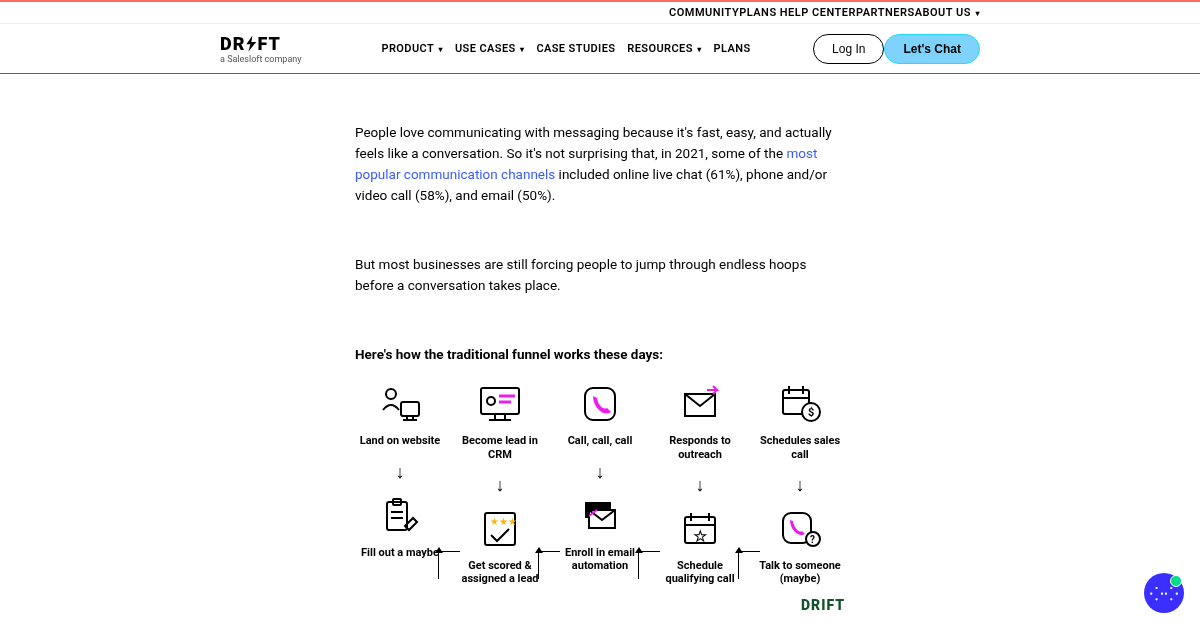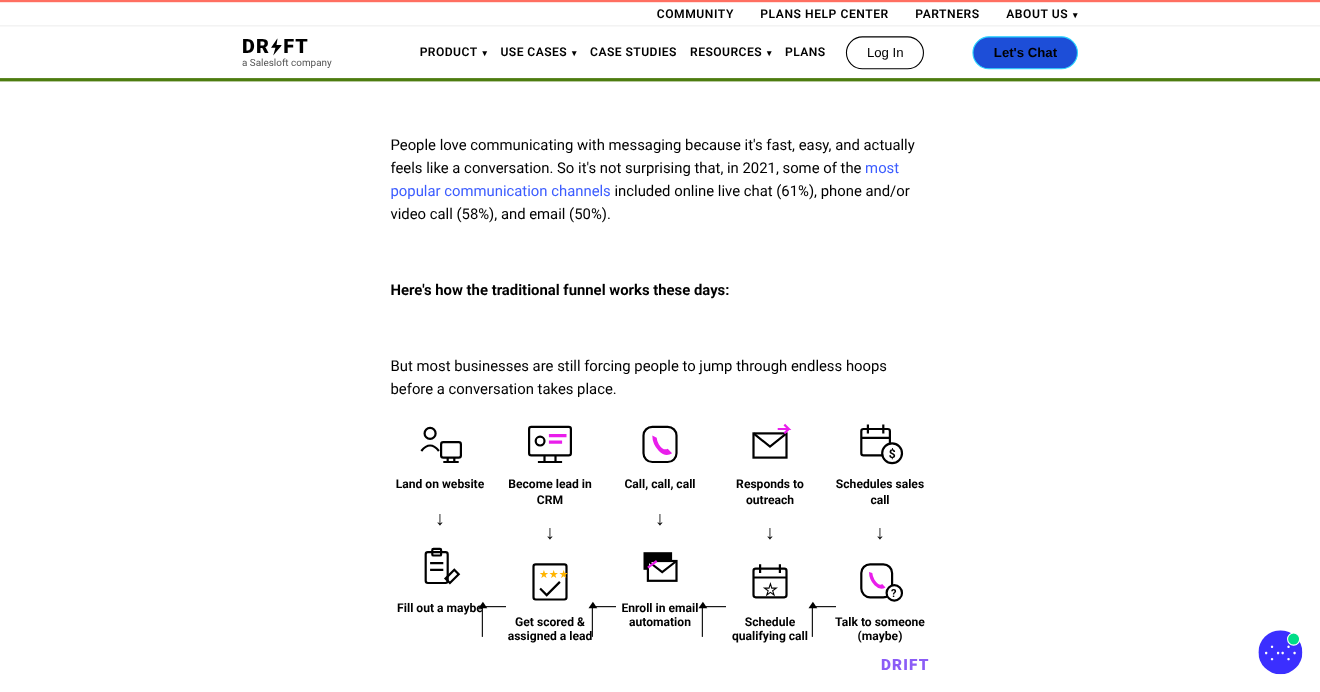--- a/index.html
+++ b/index.html
@@ -1,44 +1,44 @@
 <!DOCTYPE html>
 <html><head>
 <meta charset="utf-8">
 <style>
 * { margin:0; padding:0; box-sizing:border-box; }
 body { font-family:-apple-system,BlinkMacSystemFont,"Segoe UI",Roboto,Helvetica,Arial,sans-serif; color:#000; font-size:14px; }
-.topbar { border-top:2px solid #ff6f61; border-bottom:1px solid #eee; display:flex; justify-content:flex-end; padding:4px 220px 4px 0; gap:24px; font-size:11px; font-weight:600; letter-spacing:0.5px; }
+.topbar { border-top:2px solid #ff6f61; border-bottom:1px solid #eee; display:flex; justify-content:flex-end; padding:4px 220px 4px 0; font-size:11px; font-weight:600; letter-spacing:0.5px; }
 .topbar span { cursor:pointer; }
-.navbar { border-bottom:3px solid #4d7c0f; display:flex; align-items:center; padding:0 220px; height:50px; }
+.navbar { border-bottom:1px solid #4d7c0f; display:flex; align-items:center; padding:0 220px; height:50px; }
 .logo-block { margin-right:80px; }
 .logo { font-weight:900; font-size:18px; letter-spacing:1px; display:flex; align-items:center; }
 .bolt { display:inline-block; width:10px; height:16px; background:#000; clip-path:polygon(60% 0,0 55%,40% 55%,20% 100%,100% 40%,50% 40%); margin:0 1px; }
 .tagline { font-size:9px; color:#555; }
 .nav-links { display:flex; gap:12px; font-size:11px; font-weight:600; letter-spacing:0.4px; }
 .nav-links span { cursor:pointer; }
 .chev { font-size:8px; margin-left:2px; }
-.nav-actions { margin-left:auto; display:flex; gap:12px; }
+.nav-actions { margin-left:auto; display:flex; }
 .btn { padding:7px 18px; border-radius:18px; font-size:12px; font-weight:500; cursor:pointer; border:1px solid #000; background:#fff; }
-.btn-primary { background:#1d4ed8; border-color:#29d6ff; font-weight:600;margin-left:32px; }
+.btn-primary { background:#7dd3fc; border-color:#29d6ff; font-weight:600; }
 .content { max-width:490px; margin:40px auto 0; line-height:1.55; font-size:13.5px; }
 .content p { margin-bottom:18px;margin-top:48px; }
 .content a { color:#3b5cff; text-decoration:none; }
 .content strong { font-weight:700; }
 ul { list-style:disc; padding-left:20px; margin-bottom:18px; }
 ul li { margin-bottom:6px; }
 .funnel { display:flex; justify-content:space-between; margin:20px 0 10px; position:relative; }
 .col { display:flex; flex-direction:column; align-items:center; width:90px; gap:10px; }
 .ibox { width:50px; height:40px; display:flex; align-items:center; justify-content:center; }
 .icon-svg { width:46px; height:40px; }
 .lbl { font-size:11px; font-weight:700; text-align:center; line-height:1.2; }
 .down-arrow { font-size:18px; }
 .connector { position:absolute; width:28px; height:22px; border-top:1.5px solid #000; border-right:1.5px solid #000; }
 .connector::after { content:""; position:absolute; right:-5px; top:-4px; border-left:6px solid #000; border-top:4px solid transparent; border-bottom:4px solid transparent; }
-.wm { text-align:right; color:#8b5cf6; font-weight:900; font-size:14px; letter-spacing:1px; margin-bottom:20px; }
+.wm { text-align:right; color:#14532d; font-weight:900; font-size:14px; letter-spacing:1px; margin-bottom:20px; }
 .chat-widget { position:fixed; bottom:16px; right:16px; width:40px; height:40px; border-radius:50%; background:#3b2fff; display:flex; align-items:center; justify-content:center; color:#fff; font-size:18px; cursor:pointer; }
 .chat-widget::after { content:""; position:absolute; top:2px; right:2px; width:10px; height:10px; background:#0d8; border-radius:50%; border:1px solid #fff; }
 </style>
 </head>
 <body>
 
 <div class="topbar">
   <span>COMMUNITY</span>
   <span>PLANS HELP CENTER</span>
   <span>PARTNERS</span>
@@ -62,22 +62,22 @@
     <span>PLANS</span>
   </div>
   <div class="nav-actions">
     <button class="btn">Log In</button>
     <button class="btn btn-primary">Let's Chat</button>
   </div>
 </div>
 
 <div class="content">
   <p><span>People love communicating with messaging because it's fast, easy, and actually feels like a conversation. So it's not surprising that, in 2021, some of the </span><a href="#">most popular communication channels</a><span> included online live chat (61%), phone and/or video call (58%), and email (50%).</span></p>
+  <p>But most businesses are still forcing people to jump through endless hoops before a conversation takes place.</p>
   <p><strong>Here's how the traditional funnel works these days:</strong></p>
-  <p>But most businesses are still forcing people to jump through endless hoops before a conversation takes place.</p>
 
   <div class="funnel">
     <div class="col">
       <div class="ibox">
           <svg class="icon-svg" viewBox="0 0 46 40">
             <circle cx="14" cy="10" r="5" fill="none" stroke="#000" stroke-width="2"></circle>
             <path d="M6 26 Q14 16 22 26" fill="none" stroke="#000" stroke-width="2"></path>
             <rect x="24" y="18" width="18" height="14" rx="2" fill="none" stroke="#000" stroke-width="2"></rect>
             <line x1="30" y1="32" x2="30" y2="36" stroke="#000" stroke-width="2"></line>
             <line x1="36" y1="32" x2="36" y2="36" stroke="#000" stroke-width="2"></line>

